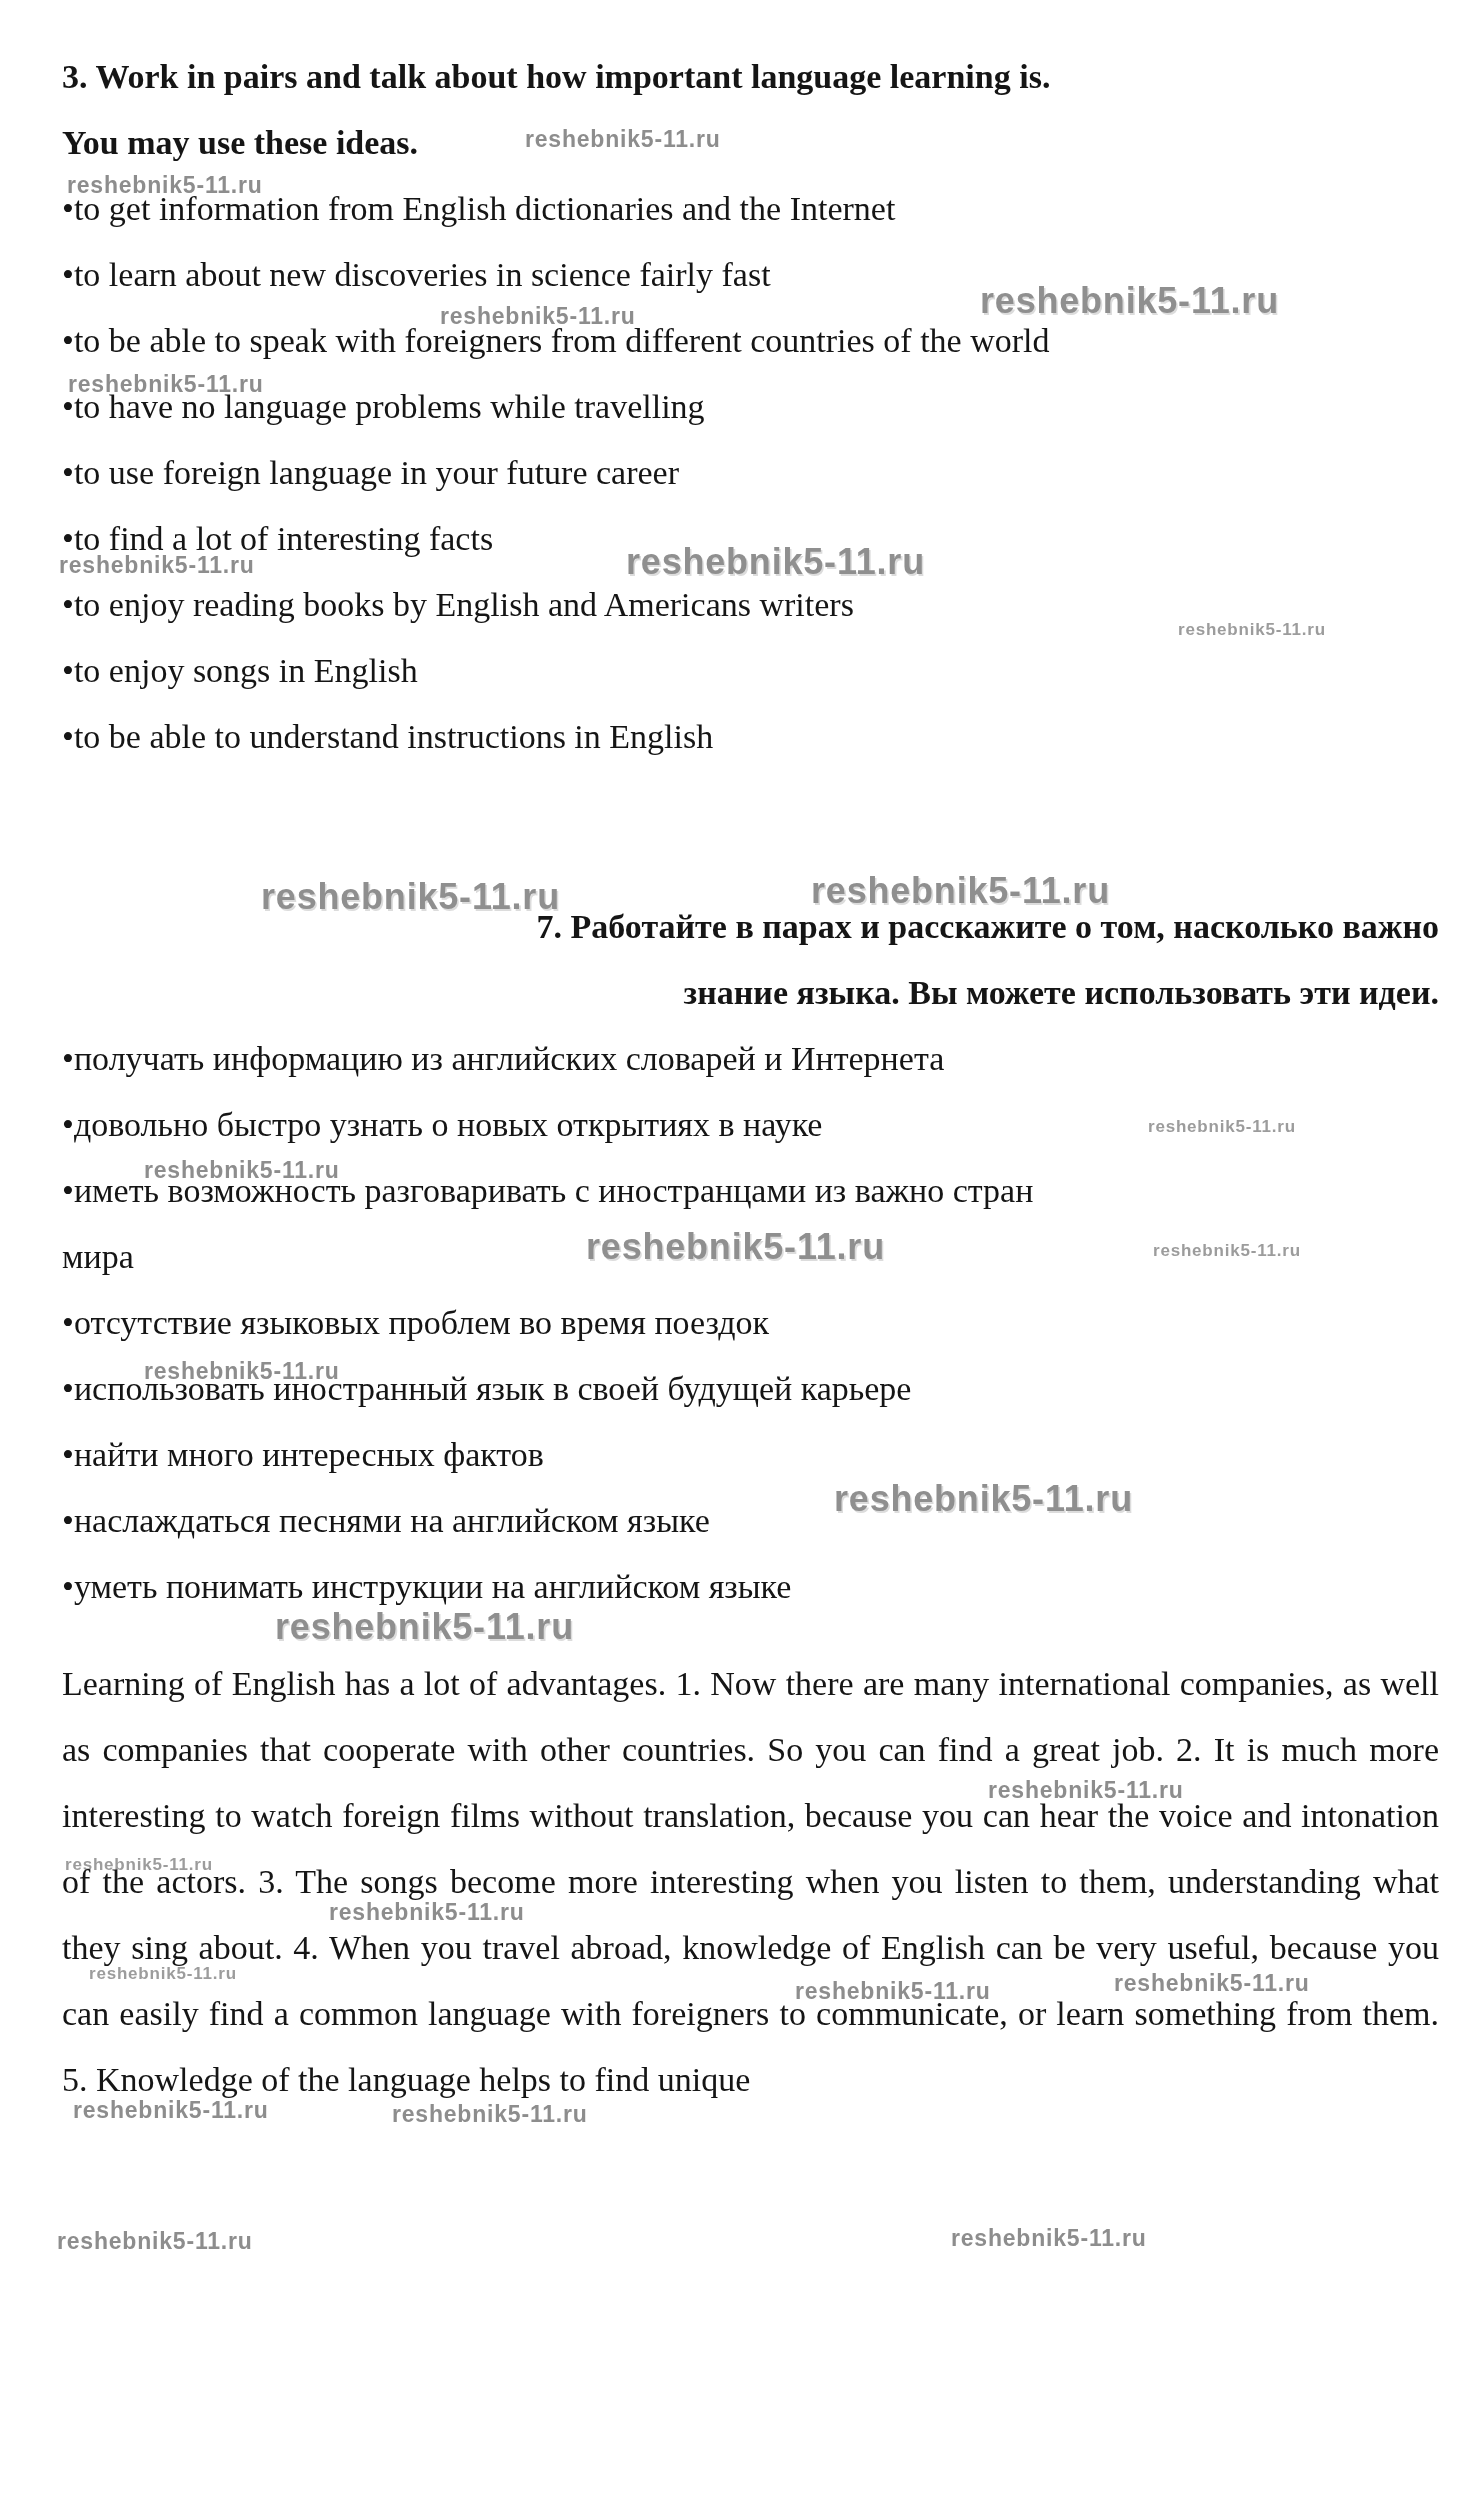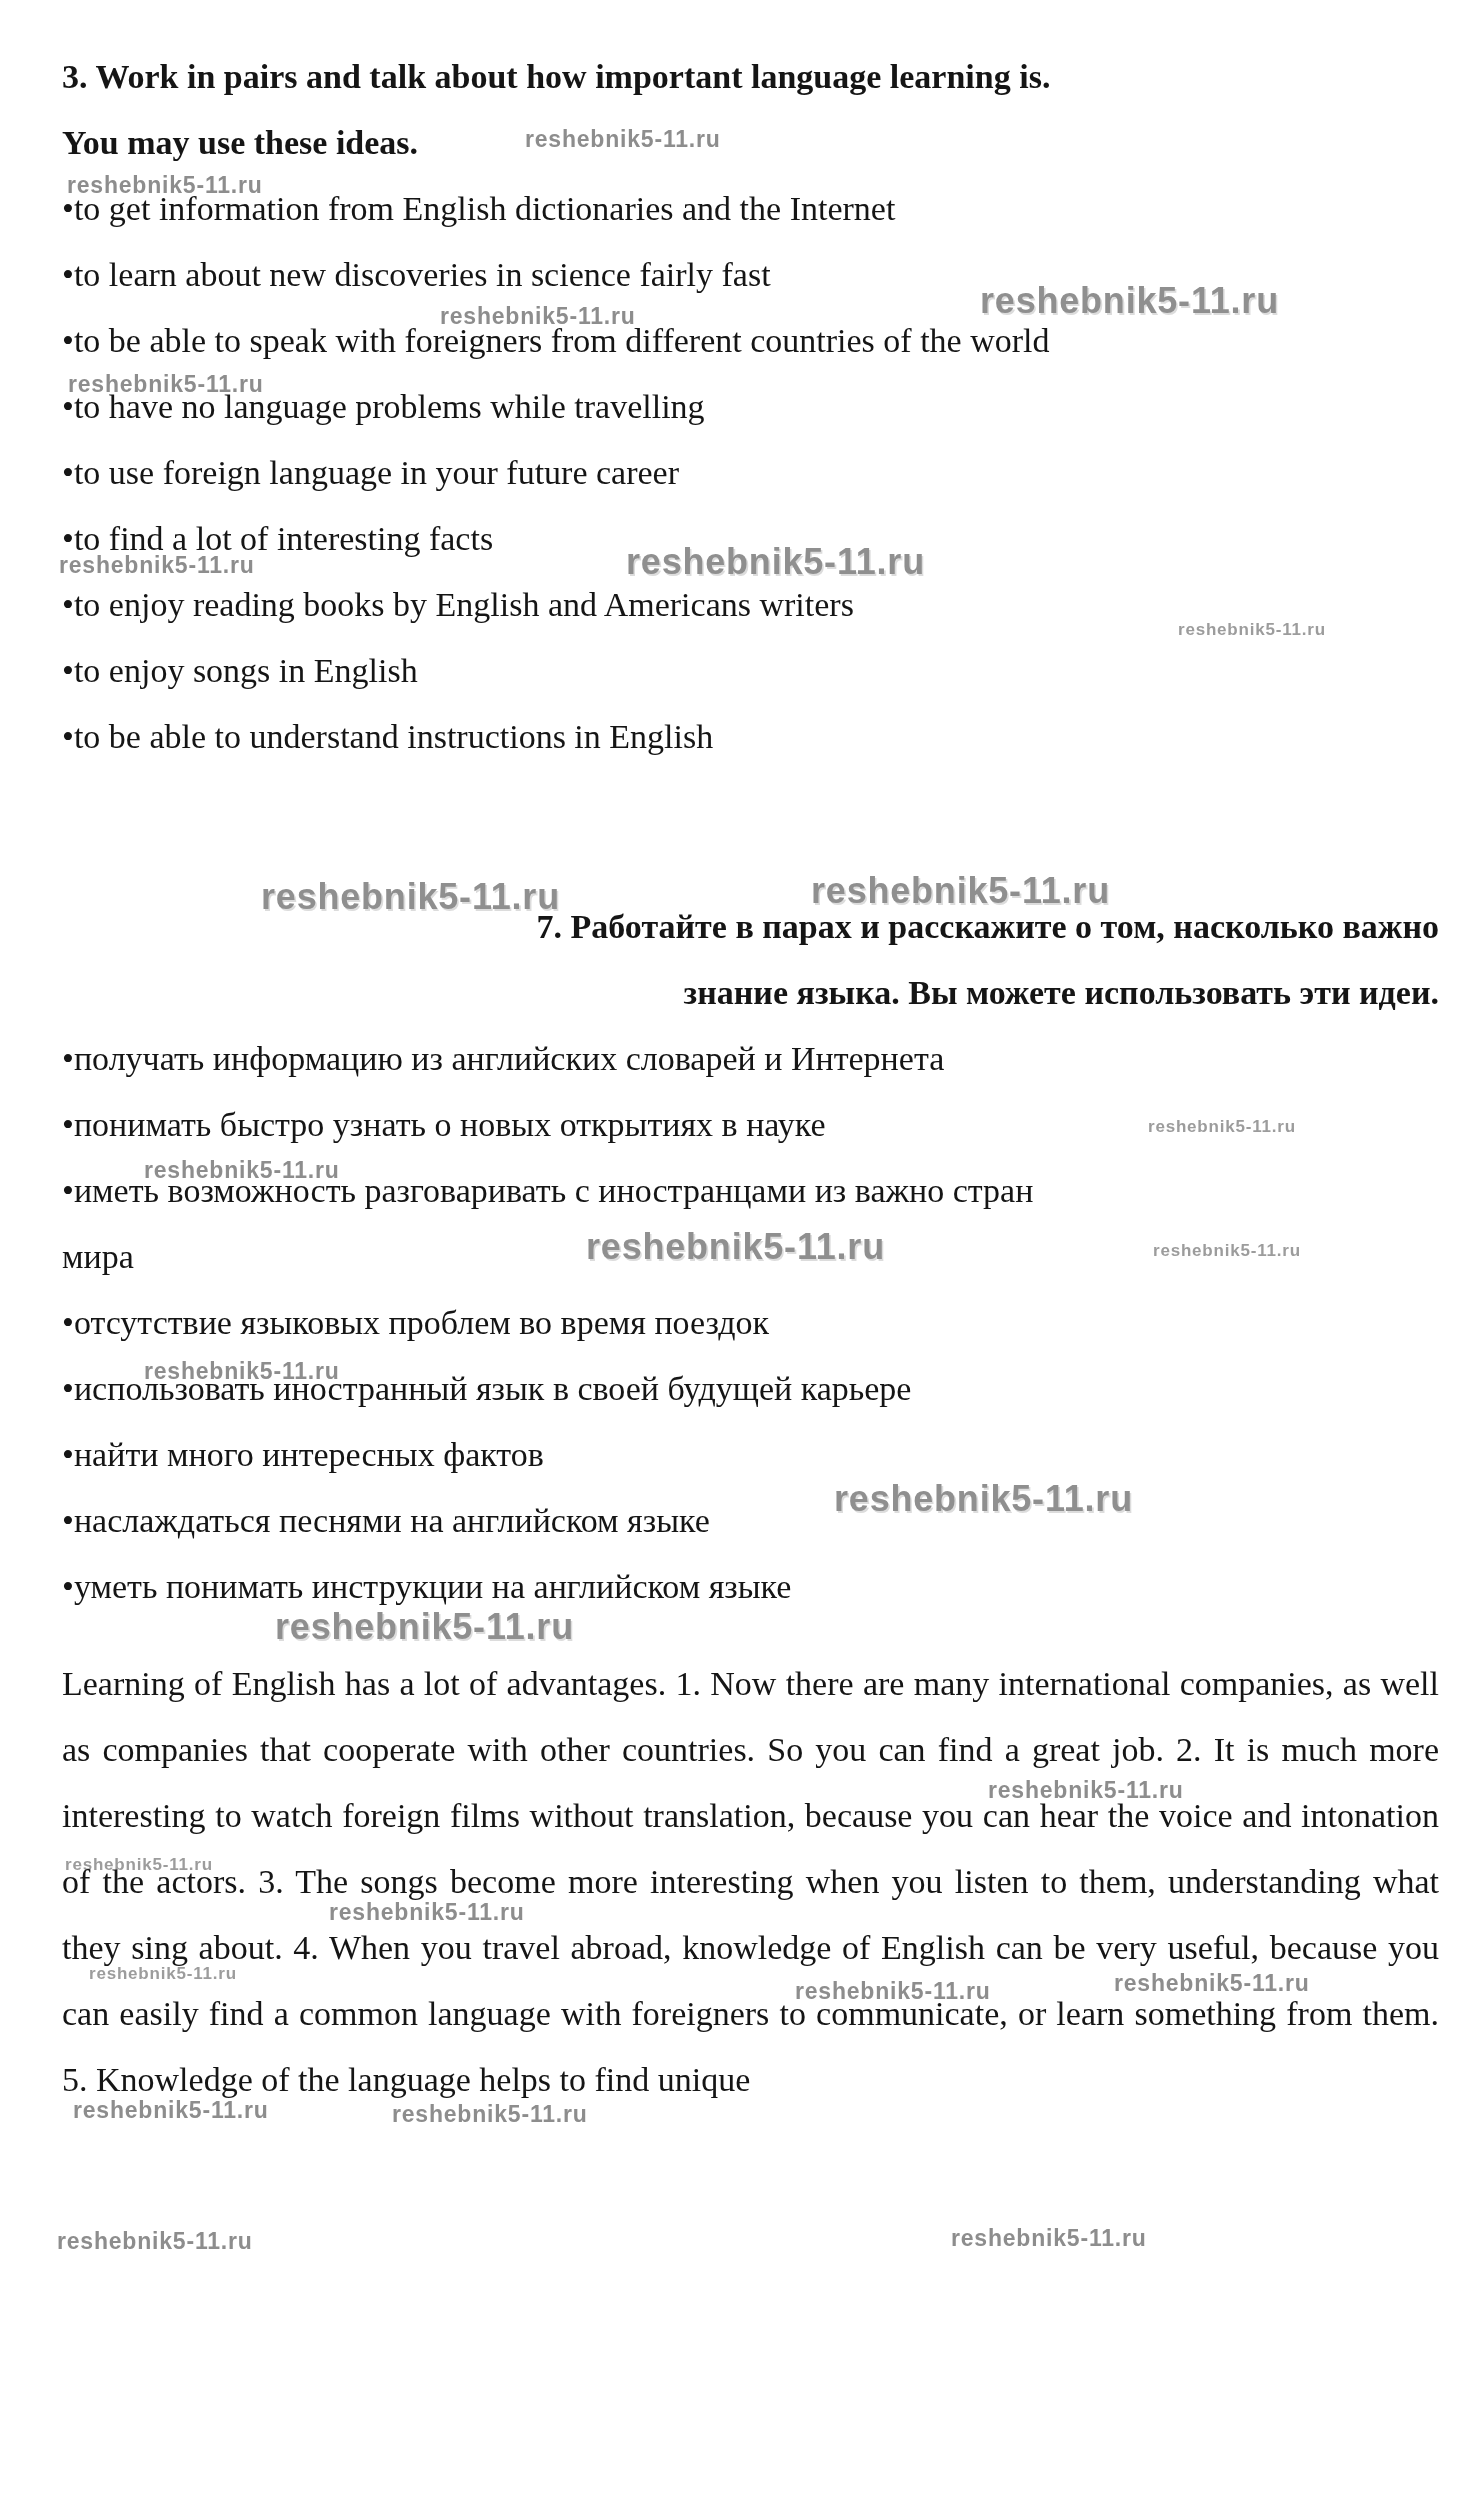--- a/index.html
+++ b/index.html
@@ -109,21 +109,21 @@
       <li class="bullet-item">to be able to understand instructions in English</li>
     </ul>
 
   <h1 class="task-heading russian-heading">
     <span class="heading-line">7. Работайте в парах и расскажите о том, насколько важно</span>
     <span class="heading-line">знание языка. Вы можете использовать эти идеи.</span>
   </h1>
 
   <ul class="bullets">
       <li class="bullet-item">получать информацию из английских словарей и Интернета</li>
-      <li class="bullet-item">понимать быстро узнать о новых открытиях в науке</li>
+      <li class="bullet-item">довольно быстро узнать о новых открытиях в науке</li>
       <li class="bullet-item">иметь возможность разговаривать с иностранцами из важно стран
 мира</li>
       <li class="bullet-item">отсутствие языковых проблем во время поездок</li>
       <li class="bullet-item">использовать иностранный язык в своей будущей карьере</li>
       <li class="bullet-item">найти много интересных фактов</li>
       <li class="bullet-item">наслаждаться песнями на английском языке</li>
       <li class="bullet-item">уметь понимать инструкции на английском языке</li>
     </ul>
 
   <p class="answer">Learning of English has a lot of advantages. 1. Now there are many international companies, as well as companies that cooperate with other countries. So you can find a great job. 2. It is much more interesting to watch foreign films without translation, because you can hear the voice and intonation of the actors. 3. The songs become more interesting when you listen to them, understanding what they sing about. 4. When you travel abroad, knowledge of English can be very useful, because you can easily find a common language with foreigners to communicate, or learn something from them. 5. Knowledge of the language helps to find unique</p>

